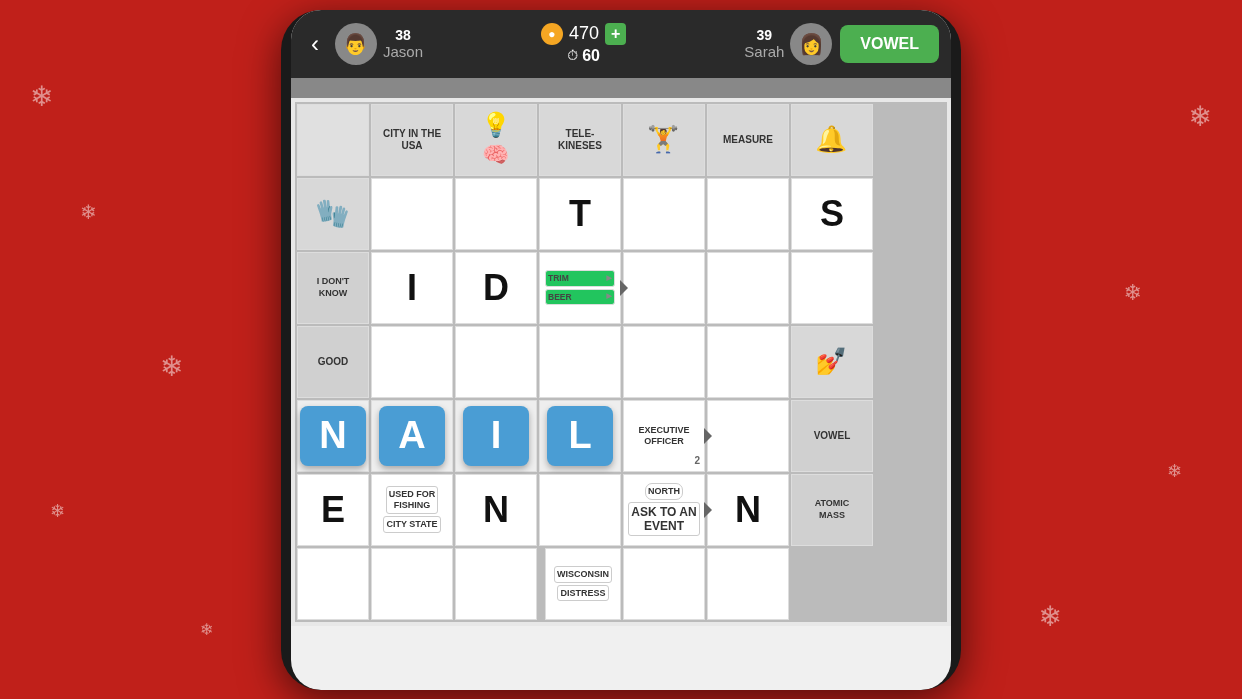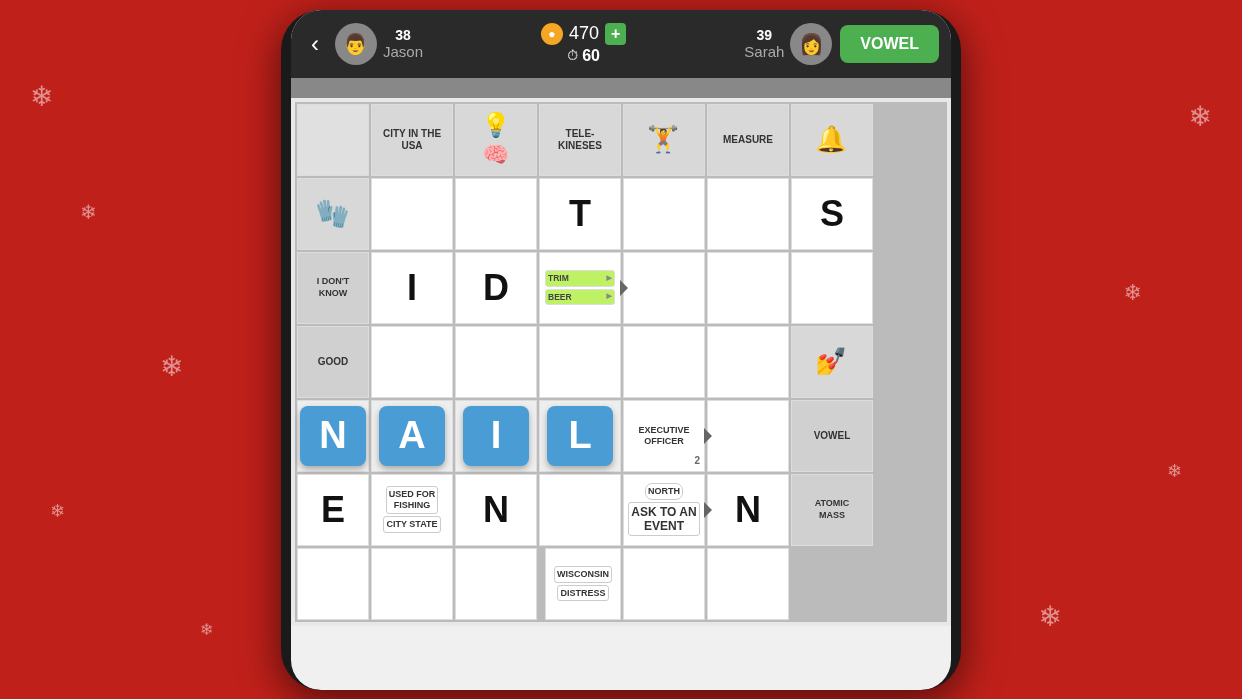--- a/index.html
+++ b/index.html
@@ -252,21 +252,21 @@
 
     .cell-sub-hints {
       display: flex;
       flex-direction: column;
       gap: 2px;
       width: 100%;
       padding: 2px;
     }
 
     .sub-hint {
-      background: #bef264;
+      background: #22c55e;
       border: 1px solid #ddd;
       border-radius: 3px;
       font-size: 8.5px;
       text-align: center;
       padding: 2px;
       font-weight: bold;
       color: #444;
     }
 
     .sub-hint-arrow {

